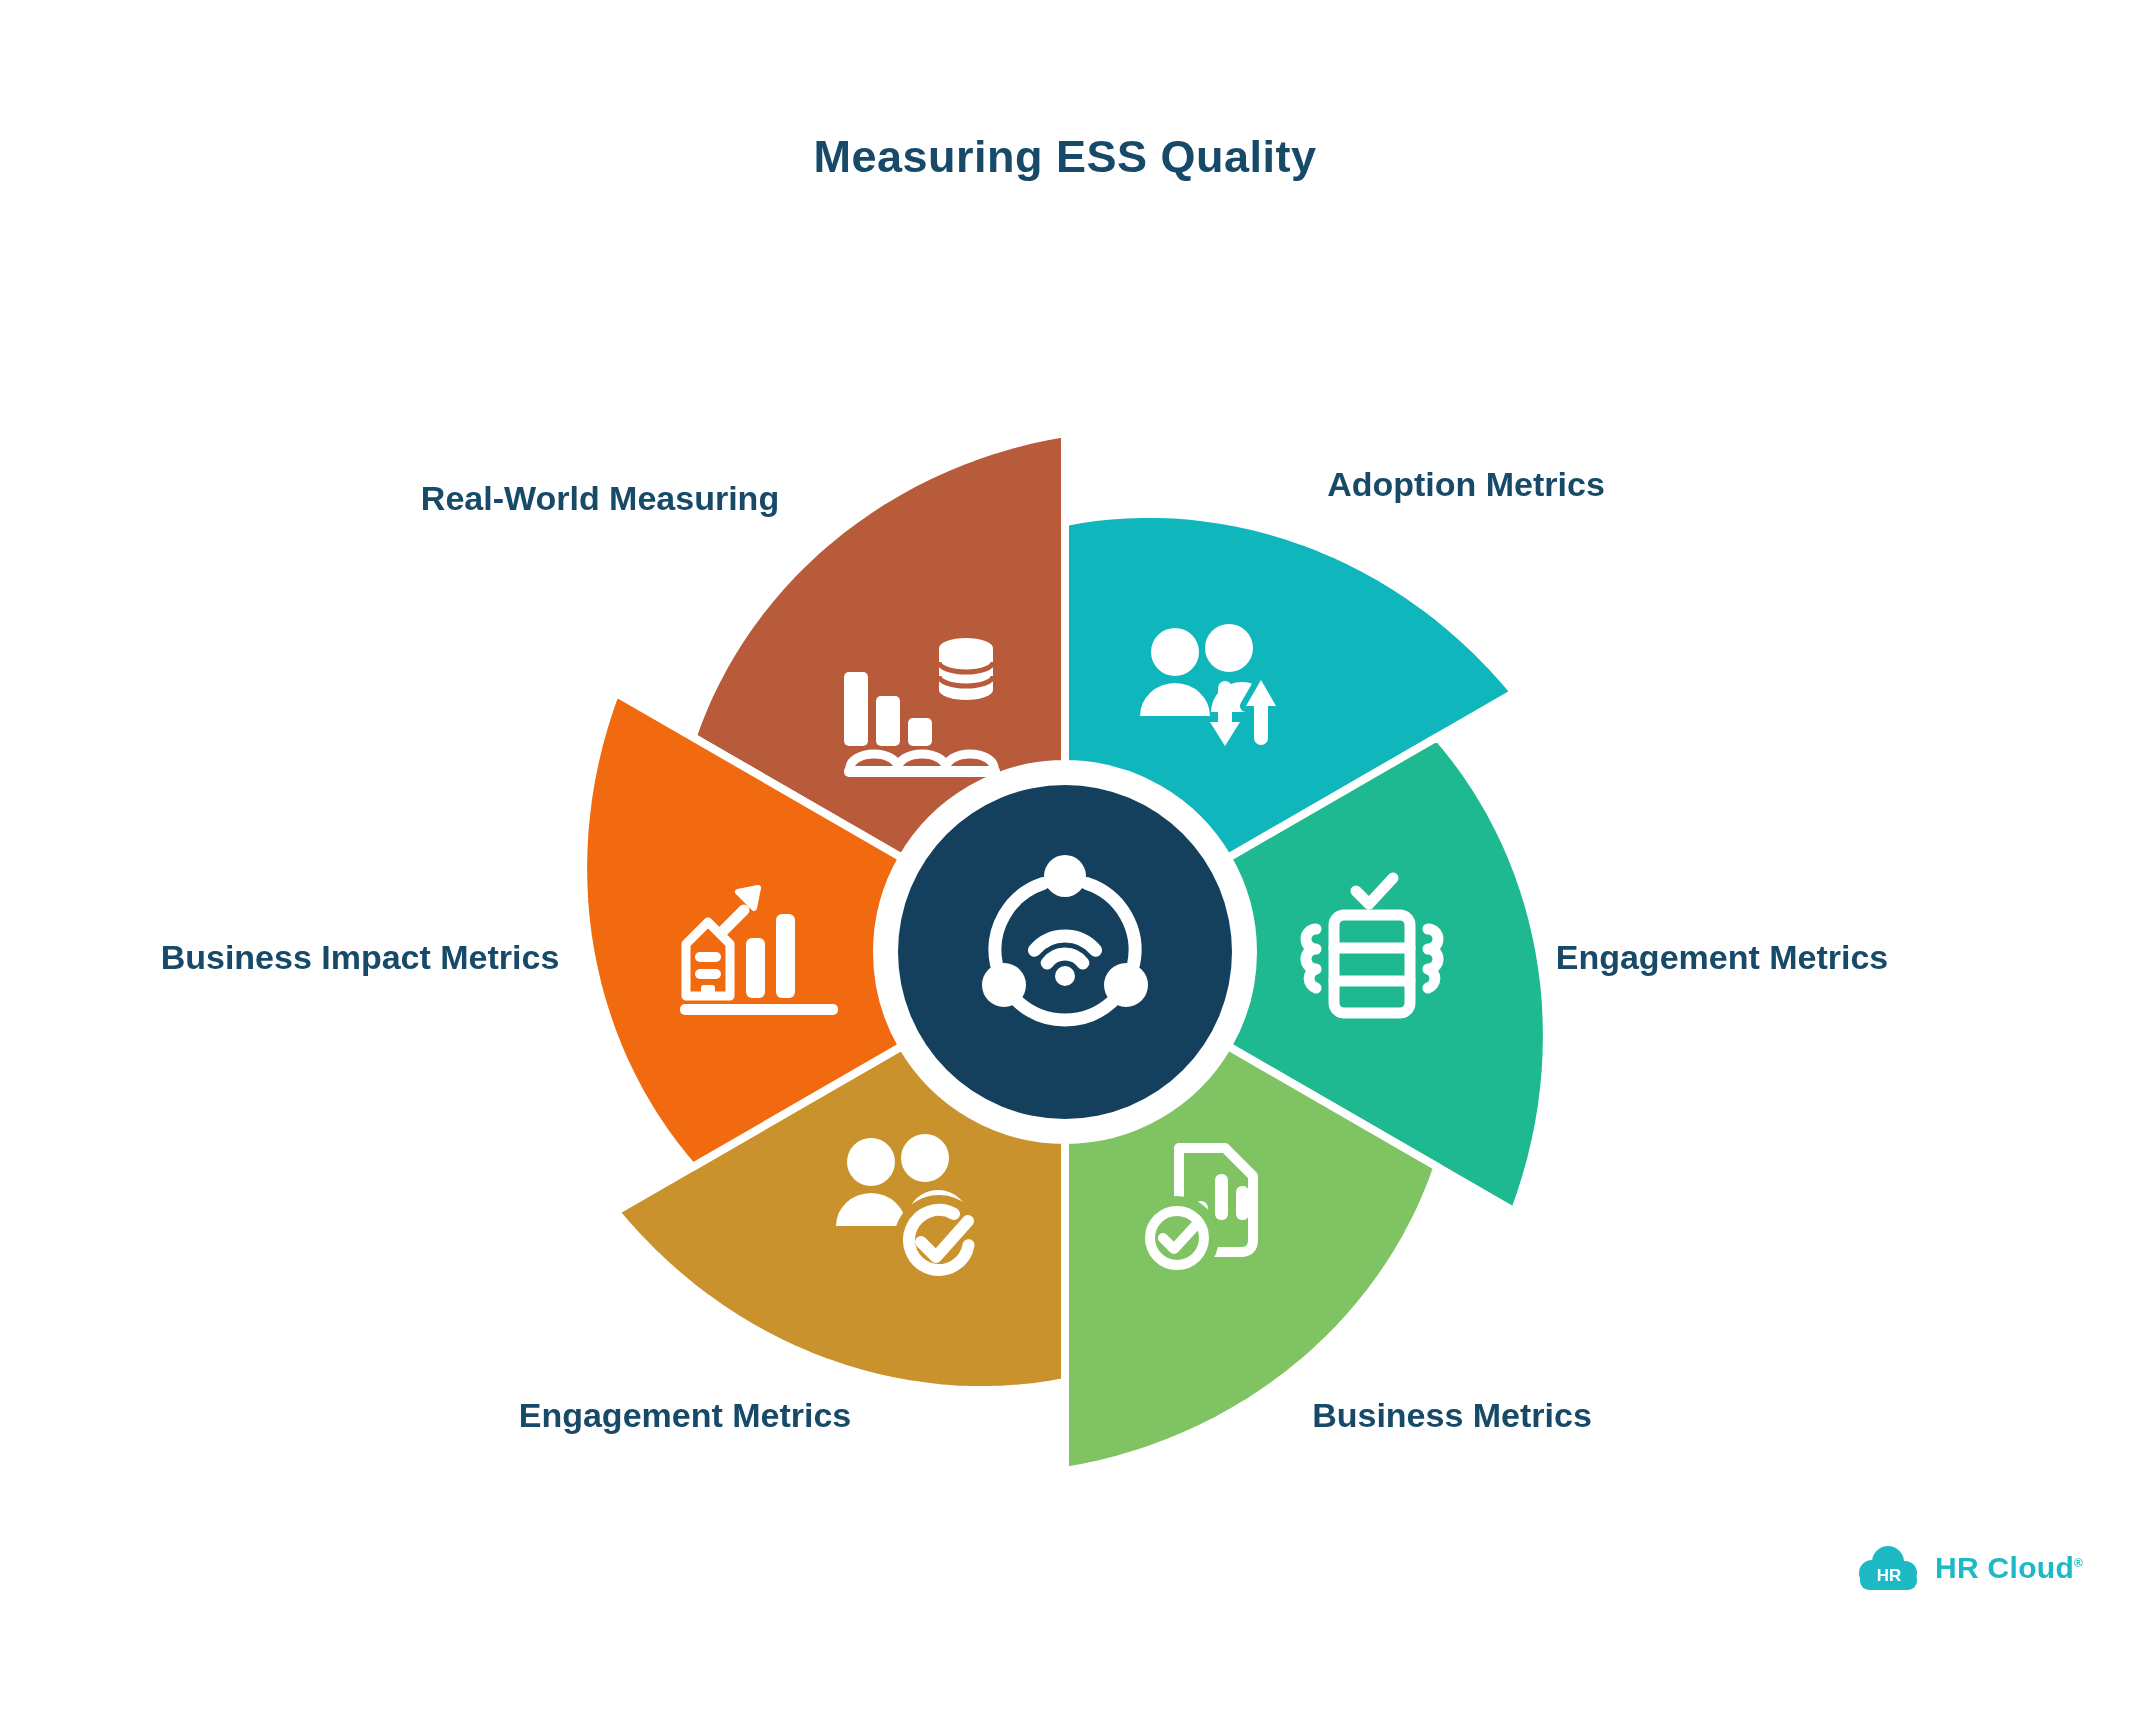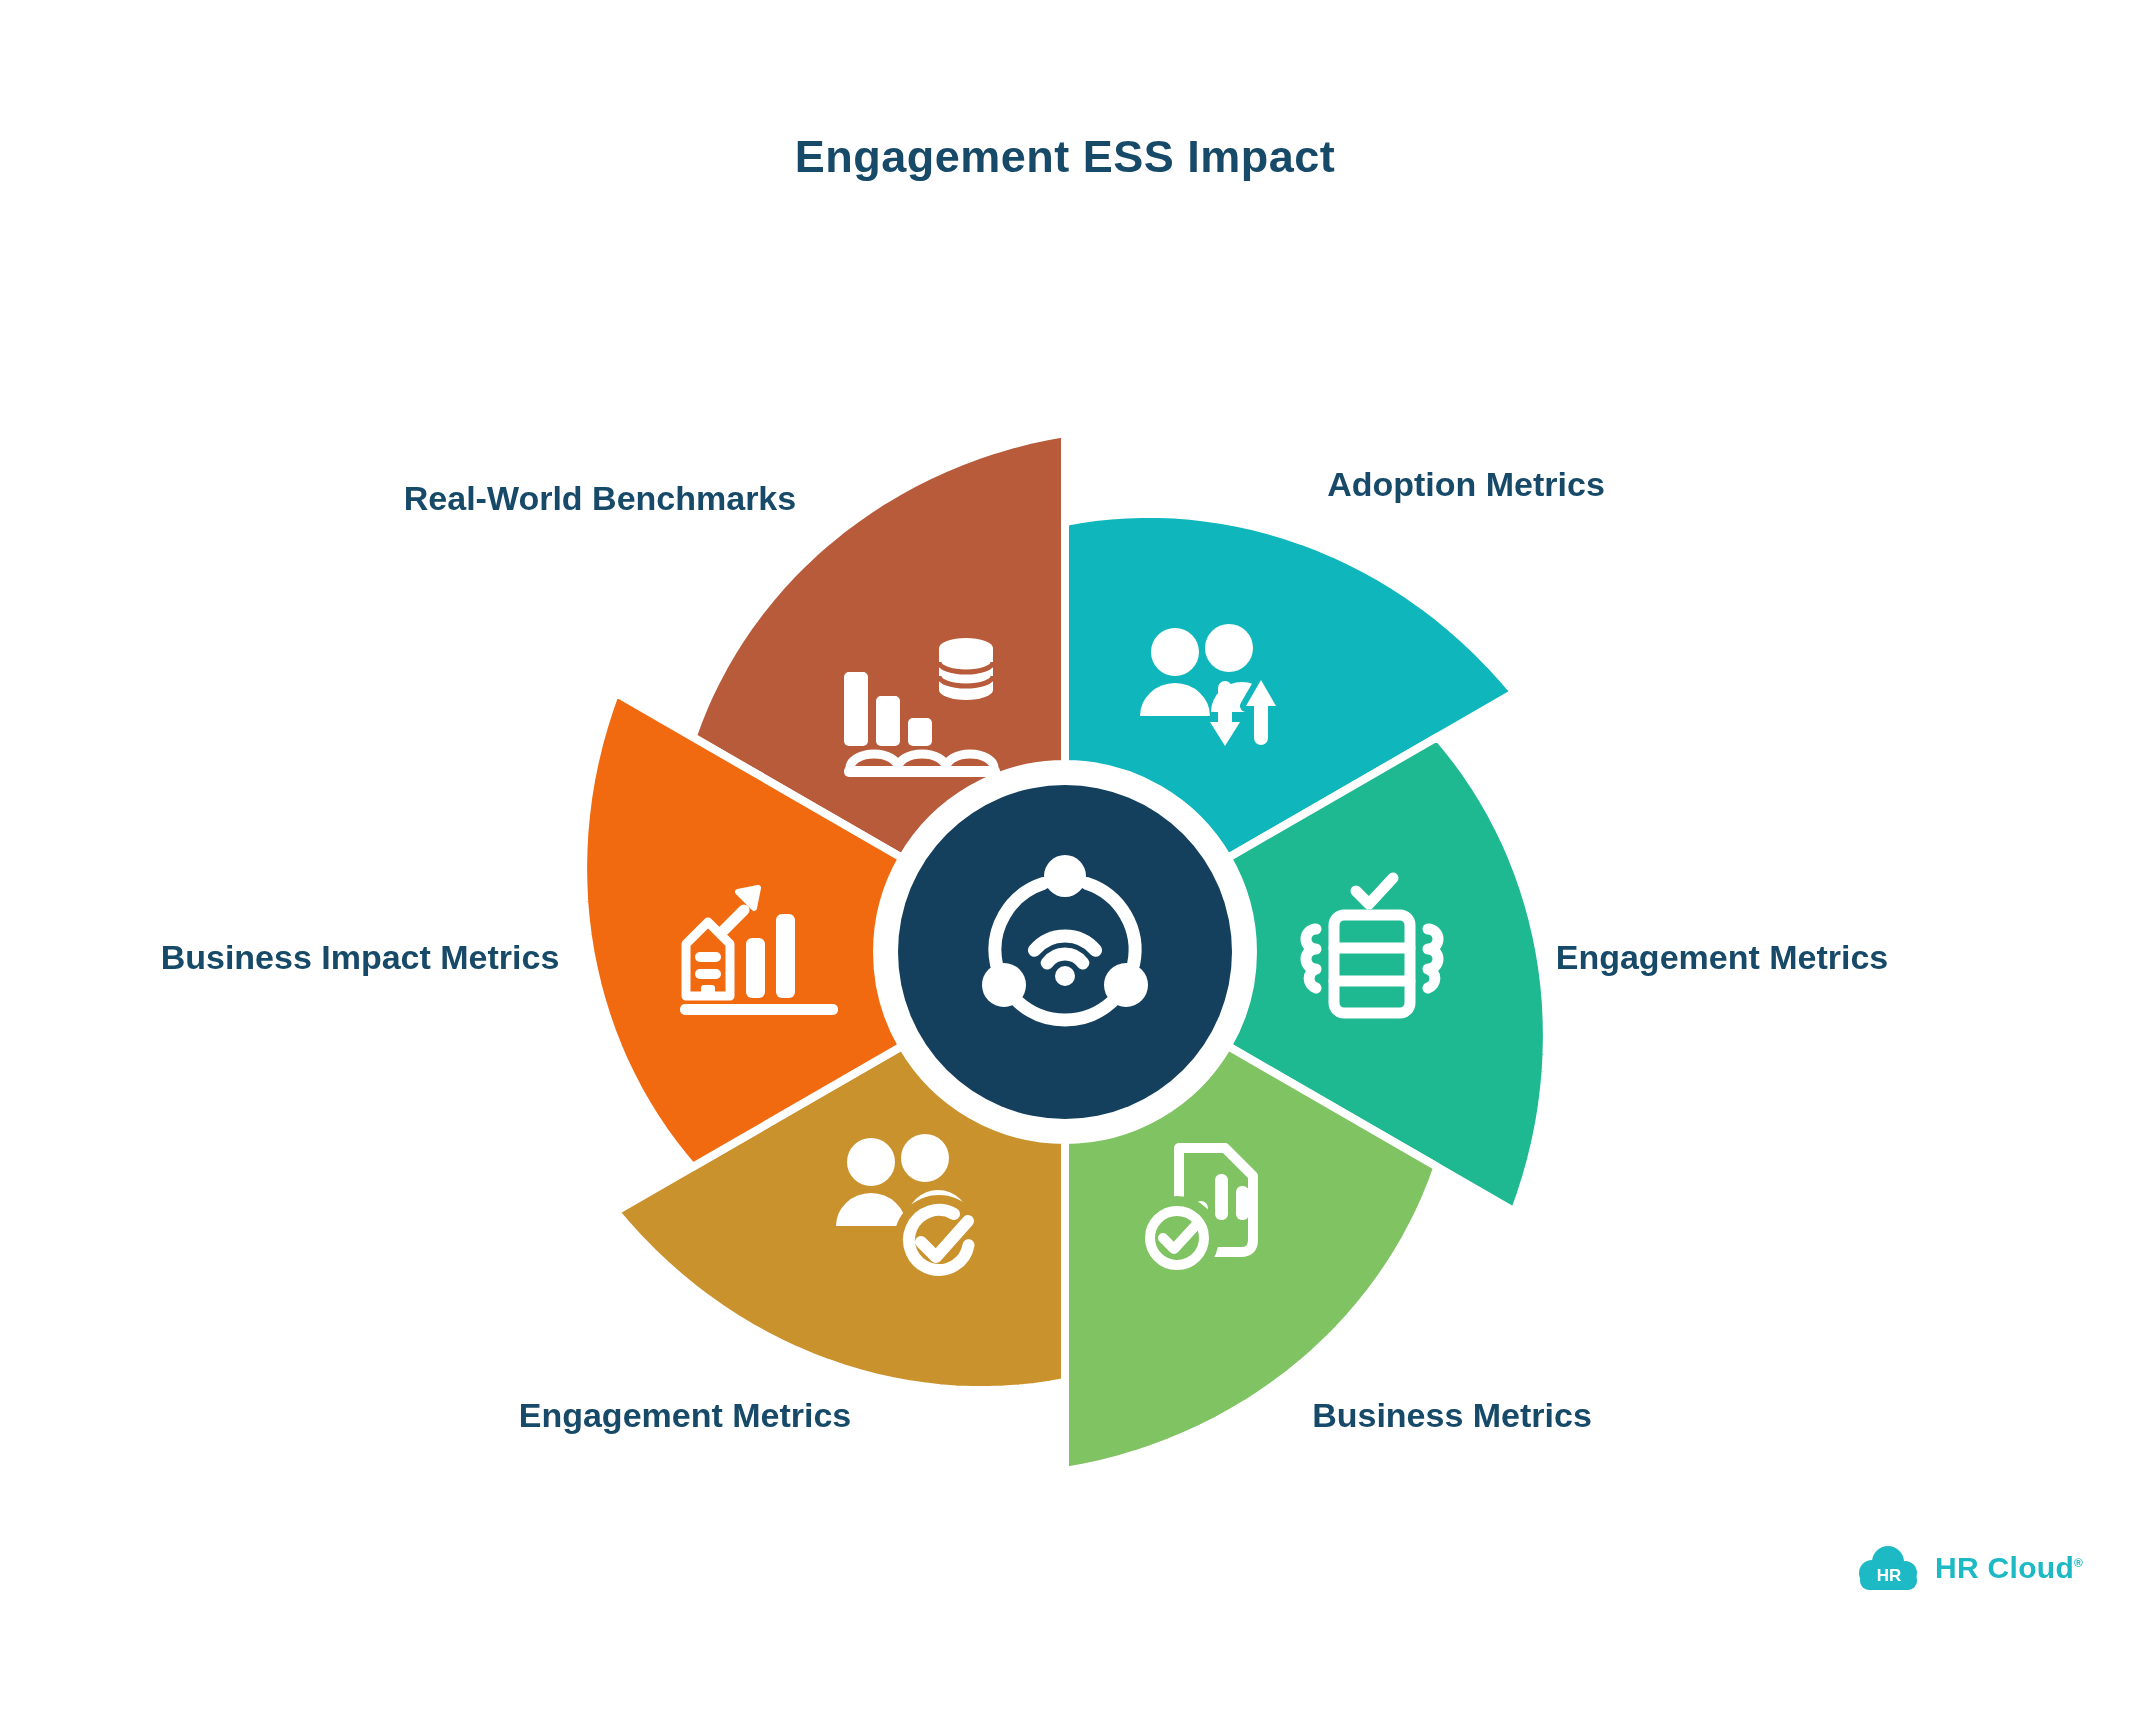--- a/index.html
+++ b/index.html
@@ -35,21 +35,21 @@
     font-size:30px;font-weight:700;color:#1db9c4;
     letter-spacing:0.3px;white-space:nowrap;
   }
   .logo .wordmark sup{font-size:12px;}
 </style>
 </head>
 <body>
 
 <div class="stage">
 
-  <div class="page-title">Engagement ESS Impact</div>
+  <div class="page-title">Measuring ESS Quality</div>
 
   <svg class="wheel" width="2138" height="1716" viewBox="0 0 2138 1716">
 
     <g stroke="#ffffff" stroke-width="8" stroke-linejoin="round">
       <path d="M902.2,858.0 L692.6,737.0 L697.8,722.6 L703.6,708.2 L709.9,694.0 L716.8,680.0 L724.2,666.1 L732.2,652.4 L740.7,638.9 L749.8,625.6 L759.4,612.6 L769.5,599.9 L780.2,587.4 L791.3,575.3 L803.0,563.5 L815.1,552.1 L827.8,541.1 L840.8,530.4 L854.4,520.2 L868.4,510.4 L882.8,501.0 L897.6,492.2 L912.9,483.8 L928.5,475.9 L944.5,468.6 L960.8,461.8 L977.5,455.5 L994.4,449.8 L1011.7,444.7 L1029.2,440.2 L1047.0,436.3 L1065.0,433.0 L1065.0,764.0 A188,188 0 0 0 902.2,858.0 Z" fill="#b75b3a"></path>
       <path d="M1065.0,764.0 L1065.0,522.0 L1080.1,519.3 L1095.4,517.1 L1110.9,515.5 L1126.5,514.4 L1142.2,513.9 L1158.1,514.0 L1174.1,514.6 L1190.1,515.8 L1206.1,517.7 L1222.2,520.1 L1238.3,523.1 L1254.4,526.7 L1270.4,530.9 L1286.4,535.7 L1302.3,541.1 L1318.0,547.1 L1333.7,553.7 L1349.1,560.9 L1364.4,568.7 L1379.5,577.1 L1394.4,586.1 L1409.0,595.7 L1423.4,605.9 L1437.5,616.6 L1451.2,627.9 L1464.6,639.8 L1477.7,652.2 L1490.4,665.1 L1502.6,678.5 L1514.5,692.5 L1227.8,858.0 A188,188 0 0 0 1065.0,764.0 Z" fill="#0fb6bc"></path>
       <path d="M1227.8,858.0 L1437.4,737.0 L1447.3,748.7 L1456.8,760.9 L1466.0,773.5 L1474.7,786.5 L1483.0,799.9 L1490.9,813.6 L1498.3,827.8 L1505.3,842.2 L1511.7,857.0 L1517.7,872.2 L1523.1,887.6 L1528.0,903.3 L1532.4,919.3 L1536.2,935.5 L1539.5,952.0 L1542.2,968.7 L1544.3,985.5 L1545.8,1002.5 L1546.6,1019.7 L1546.9,1037.0 L1546.5,1054.4 L1545.6,1071.8 L1543.9,1089.3 L1541.7,1106.9 L1538.8,1124.4 L1535.2,1142.0 L1531.0,1159.5 L1526.1,1176.9 L1520.6,1194.3 L1514.5,1211.5 L1227.8,1046.0 A188,188 0 0 0 1227.8,858.0 Z" fill="#1eb891"></path>
       <path d="M1227.8,1046.0 L1437.4,1167.0 L1432.2,1181.4 L1426.4,1195.8 L1420.1,1210.0 L1413.2,1224.0 L1405.8,1237.9 L1397.8,1251.6 L1389.3,1265.1 L1380.2,1278.4 L1370.6,1291.4 L1360.5,1304.1 L1349.8,1316.6 L1338.7,1328.7 L1327.0,1340.5 L1314.9,1351.9 L1302.3,1362.9 L1289.2,1373.6 L1275.6,1383.8 L1261.6,1393.6 L1247.2,1403.0 L1232.4,1411.8 L1217.1,1420.2 L1201.5,1428.1 L1185.5,1435.4 L1169.2,1442.2 L1152.5,1448.5 L1135.6,1454.2 L1118.3,1459.3 L1100.8,1463.8 L1083.0,1467.7 L1065.0,1471.0 L1065.0,1140.0 A188,188 0 0 0 1227.8,1046.0 Z" fill="#7fc362"></path>
       <path d="M1065.0,1140.0 L1065.0,1382.0 L1049.9,1384.7 L1034.6,1386.9 L1019.1,1388.5 L1003.5,1389.6 L987.8,1390.1 L971.9,1390.0 L955.9,1389.4 L939.9,1388.2 L923.9,1386.3 L907.8,1383.9 L891.7,1380.9 L875.6,1377.3 L859.6,1373.1 L843.6,1368.3 L827.8,1362.9 L812.0,1356.9 L796.3,1350.3 L780.9,1343.1 L765.6,1335.3 L750.5,1326.9 L735.6,1317.9 L721.0,1308.3 L706.6,1298.1 L692.5,1287.4 L678.8,1276.1 L665.4,1264.2 L652.3,1251.8 L639.6,1238.9 L627.4,1225.5 L615.5,1211.5 L902.2,1046.0 A188,188 0 0 0 1065.0,1140.0 Z" fill="#c9922d"></path>
       <path d="M902.2,1046.0 L692.6,1167.0 L682.7,1155.3 L673.2,1143.1 L664.0,1130.5 L655.3,1117.5 L647.0,1104.1 L639.1,1090.4 L631.7,1076.2 L624.7,1061.8 L618.3,1047.0 L612.3,1031.8 L606.9,1016.4 L602.0,1000.7 L597.6,984.7 L593.8,968.5 L590.5,952.0 L587.8,935.3 L585.7,918.5 L584.2,901.5 L583.4,884.3 L583.1,867.0 L583.5,849.6 L584.4,832.2 L586.1,814.7 L588.3,797.1 L591.2,779.6 L594.8,762.0 L599.0,744.5 L603.9,727.1 L609.4,709.7 L615.5,692.5 L902.2,858.0 A188,188 0 0 0 902.2,1046.0 Z" fill="#f26a10"></path>
@@ -140,21 +140,21 @@
           <path d="M21.6,-68.6 A70,70 0 0 1 68.5,12.6"></path>
           <path d="M-46.8,50 A70,70 0 0 0 46.8,50"></path>
           <path d="M-17.8,11 A22,22 0 0 1 17.8,11"></path>
           <path d="M-30.6,-1.7 A40,40 0 0 1 30.6,-1.7"></path>
         </g>
         <circle cx="0" cy="24" r="10" fill="#ffffff"></circle>
       </g>
     </g>
   </svg>
 
-  <div class="seg-label" id="lbl0">Real-World Benchmarks</div>
+  <div class="seg-label" id="lbl0">Real-World Measuring</div>
   <div class="seg-label" id="lbl1">Adoption Metrics</div>
   <div class="seg-label" id="lbl2">Engagement Metrics</div>
   <div class="seg-label" id="lbl3">Business Metrics</div>
   <div class="seg-label" id="lbl4">Engagement Metrics</div>
   <div class="seg-label" id="lbl5">Business Impact Metrics</div>
 
   <div class="logo">
     <svg width="66" height="50" viewBox="0 0 66 50">
       <g fill="#1db9c4">
         <circle cx="16" cy="30" r="13"></circle>

